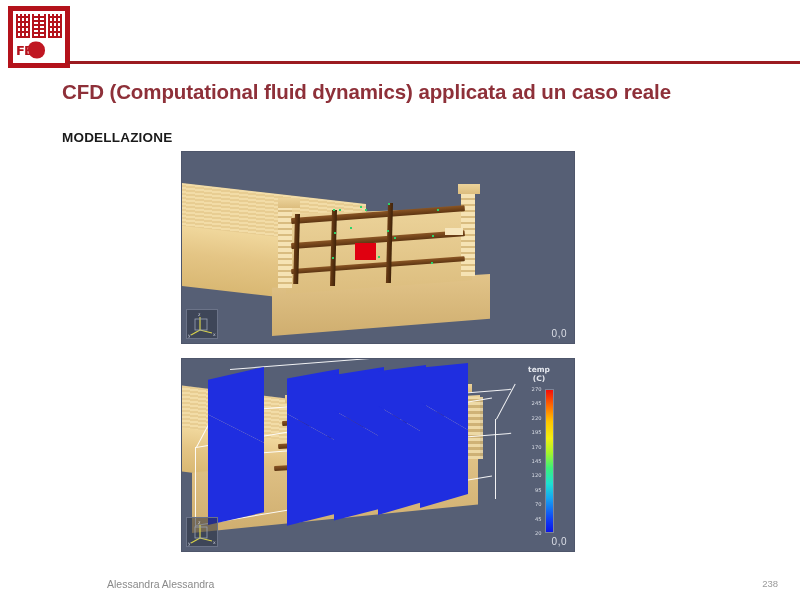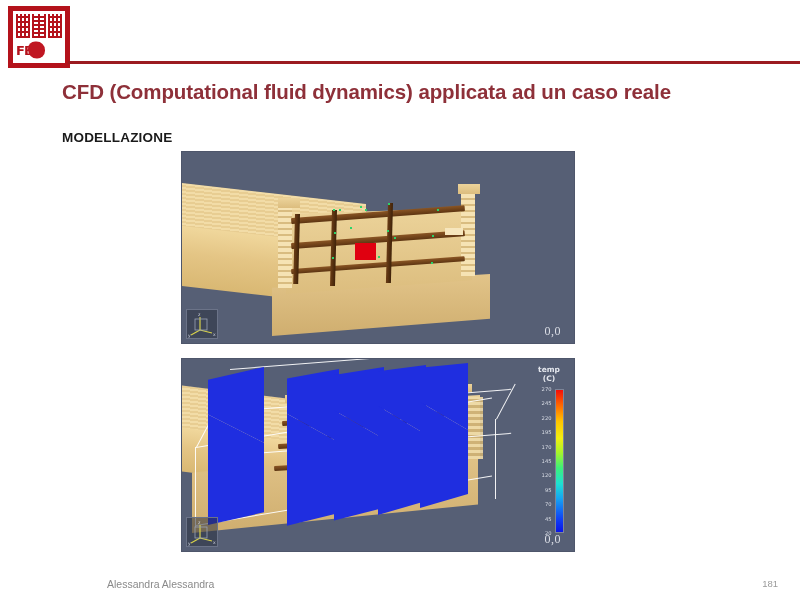--- a/index.html
+++ b/index.html
@@ -179,25 +179,25 @@
     width: 30px;
     height: 28px;
     background: rgba(44, 50, 64, 0.55);
     border: 1px solid #6b7388;
   }
   .axis-triad svg { display: block; }
 
   
   .vp-readout {
     position: absolute;
-    right: 13px;
+    right: 7px;
     bottom: 4px;
-    font-size: 12px;
+    font-size: 10px;
     color: #dcdfe7;
-    font-family: Liberation Serif, serif;
+    font-family: Liberation Sans, sans-serif;
     letter-spacing: 0.5px;
   }
 
   
   .wire {
     position: absolute;
     background: #ffffff;
     opacity: 0.92;
     transform-origin: 0 0;
     height: 1px;
@@ -205,21 +205,21 @@
 
   
   .cut-plane {
     position: absolute;
     background: #1f2ee0;
   }
 
   
   .legend {
     position: absolute;
-    right: 2px;
+    right: 12px;
     top: 6px;
     width: 46px;
     height: 172px;
   }
   .legend-title {
     text-align: center;
     color: #e4e7ee;
     font-size: 7.5px;
     line-height: 9px;
     font-family: "DejaVu Sans", sans-serif;
@@ -487,13 +487,13 @@
             <div class="legend-tick" style="top: 90%;">45</div>
             <div class="legend-tick" style="top: 100%;">20</div>
           </div>
         <div class="legend-bar"></div>
       </div>
     </div>
   </div>
 </div>
 
 <div class="footer-author">Alessandra Alessandra</div>
-<div class="footer-page">181</div>
+<div class="footer-page">238</div>
 
 </body></html>

